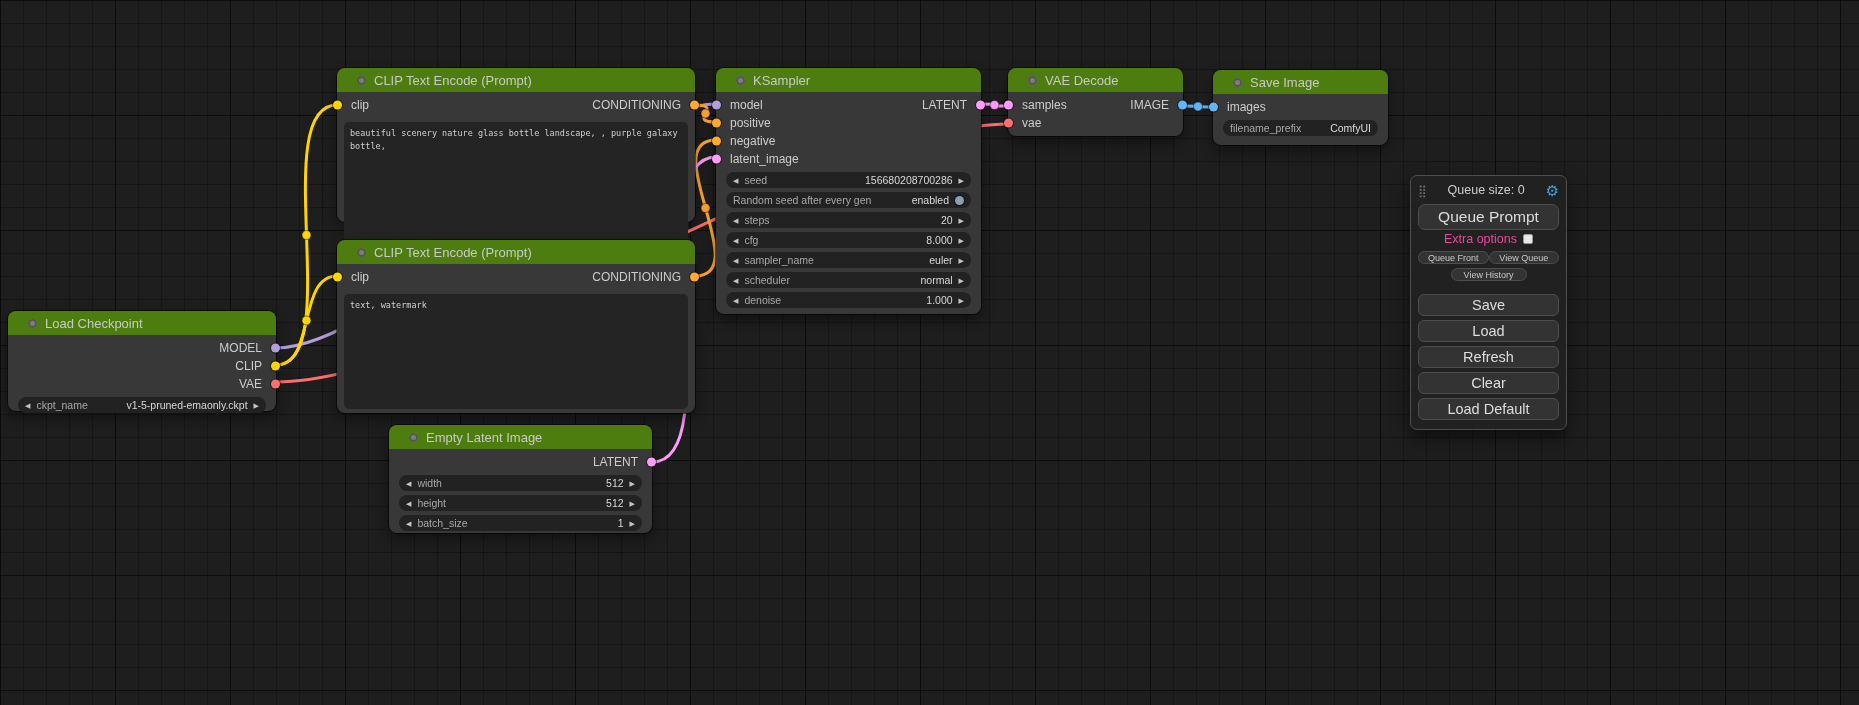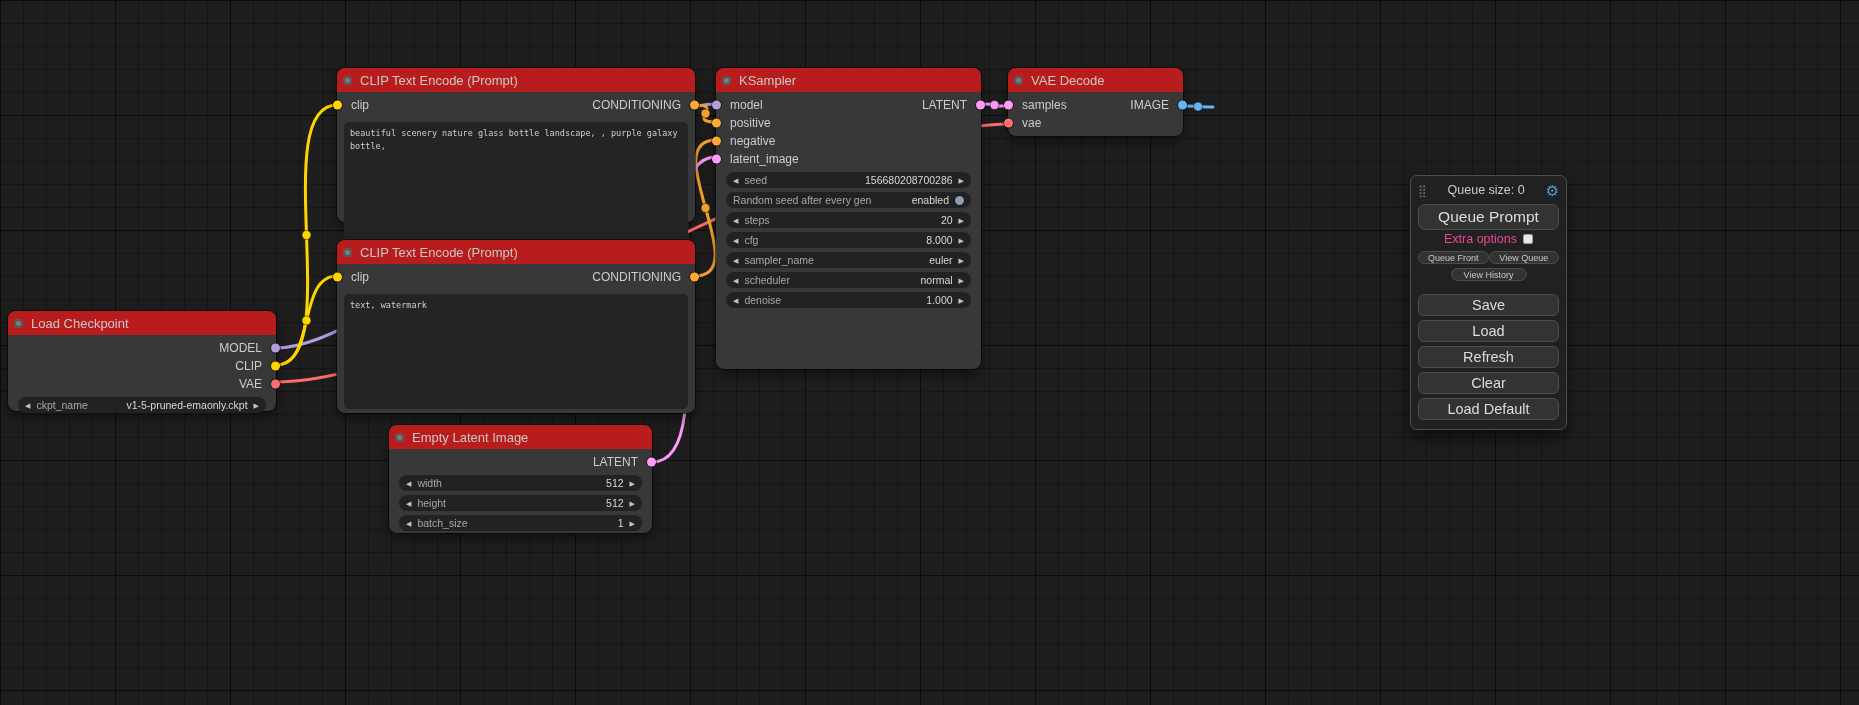--- a/index.html
+++ b/index.html
@@ -18,22 +18,22 @@
   }
 
   
   .wires { position:absolute; left:0; top:0; z-index:1; pointer-events:none; }
   .wire  { fill:none; stroke-width:3; stroke-linecap:round; }
   .link-dot { stroke:rgba(0,0,0,0.45); stroke-width:1; }
 
   
   .node { position:absolute; z-index:2; background:#383838; border-radius:8px;
           box-shadow:0 0 0 1px rgba(0,0,0,0.5), 0 6px 14px rgba(0,0,0,0.45); }
-  .node-title { height:24px; display:flex; align-items:center; gap:8px; padding:0 6px;
-                background:#b91c1c; border-radius:8px 8px 0 0;
+  .node-title { height:24px; display:flex; align-items:center; gap:8px; padding:0 20px;
+                background:#4d7c0f; border-radius:8px 8px 0 0;
                 font-size:13px; color:#c9c9c9; }
   .collapse-dot { width:9px; height:9px; border-radius:50%; background:#7d7d7d;
                   box-shadow:inset 0 0 0 2px #565656; flex:0 0 auto; }
   .title-text { white-space:nowrap; overflow:hidden; }
 
   .rows { padding-top:4px; }
   .slot-row { display:flex; justify-content:space-between; }
   .slot { position:relative; height:18px; display:flex; align-items:center;
           font-size:12px; color:#cccccc; }
   .slot .dot { position:absolute; width:9px; height:9px; border-radius:50%;
@@ -213,21 +213,21 @@
       </div>
       <div class="widget">
         <span class="warrow left"></span>
         <span class="wlabel">batch_size</span>
         <span class="wvalue">1</span>
         <span class="warrow right"></span>
       </div>
     </div>
   </div>
 
-  <div class="node" style="left:716px; top:68px; width:265px; height:301px">
+  <div class="node" style="left:716px; top:68px; width:265px; height:246px">
     <div class="node-title">
       <span class="collapse-dot"></span>
       <span class="title-text">KSampler</span>
     </div>
     <div class="rows">
       <div class="slot-row">
         <div class="slot in">
           <span class="dot" style="background: rgb(179, 157, 219);"></span>
           <span class="slot-label">model</span>
         </div>
@@ -316,20 +316,38 @@
       </div>
       <div class="slot-row">
         <div class="slot in">
           <span class="dot" style="background: rgb(255, 110, 110);"></span>
           <span class="slot-label">vae</span>
         </div>
       </div>
     </div>
   </div>
 
+  <div class="node" style="left:1213px; top:70px; width:175px; height:75px">
+    <div class="node-title">
+      <span class="collapse-dot"></span>
+      <span class="title-text">Save Image</span>
+    </div>
+    <div class="rows">
+      <div class="slot-row">
+        <div class="slot in">
+          <span class="dot" style="background: rgb(100, 181, 246);"></span>
+          <span class="slot-label">images</span>
+        </div>
+      </div>
+      <div class="widget">
+        <span class="wlabel">filename_prefix</span>
+        <span class="wvalue">ComfyUI</span>
+      </div>
+    </div>
+  </div>
 
   <div class="menu">
     <div class="menu-header">
       <span class="drag-handle"></span>
       <span class="queue-size">Queue size: 0</span>
       <span class="gear" style="color: rgb(74, 158, 218);"></span>
     </div>
     <button class="btn btn-queue">Queue Prompt</button>
     <div class="extra-row">
       <span>Extra options</span>

